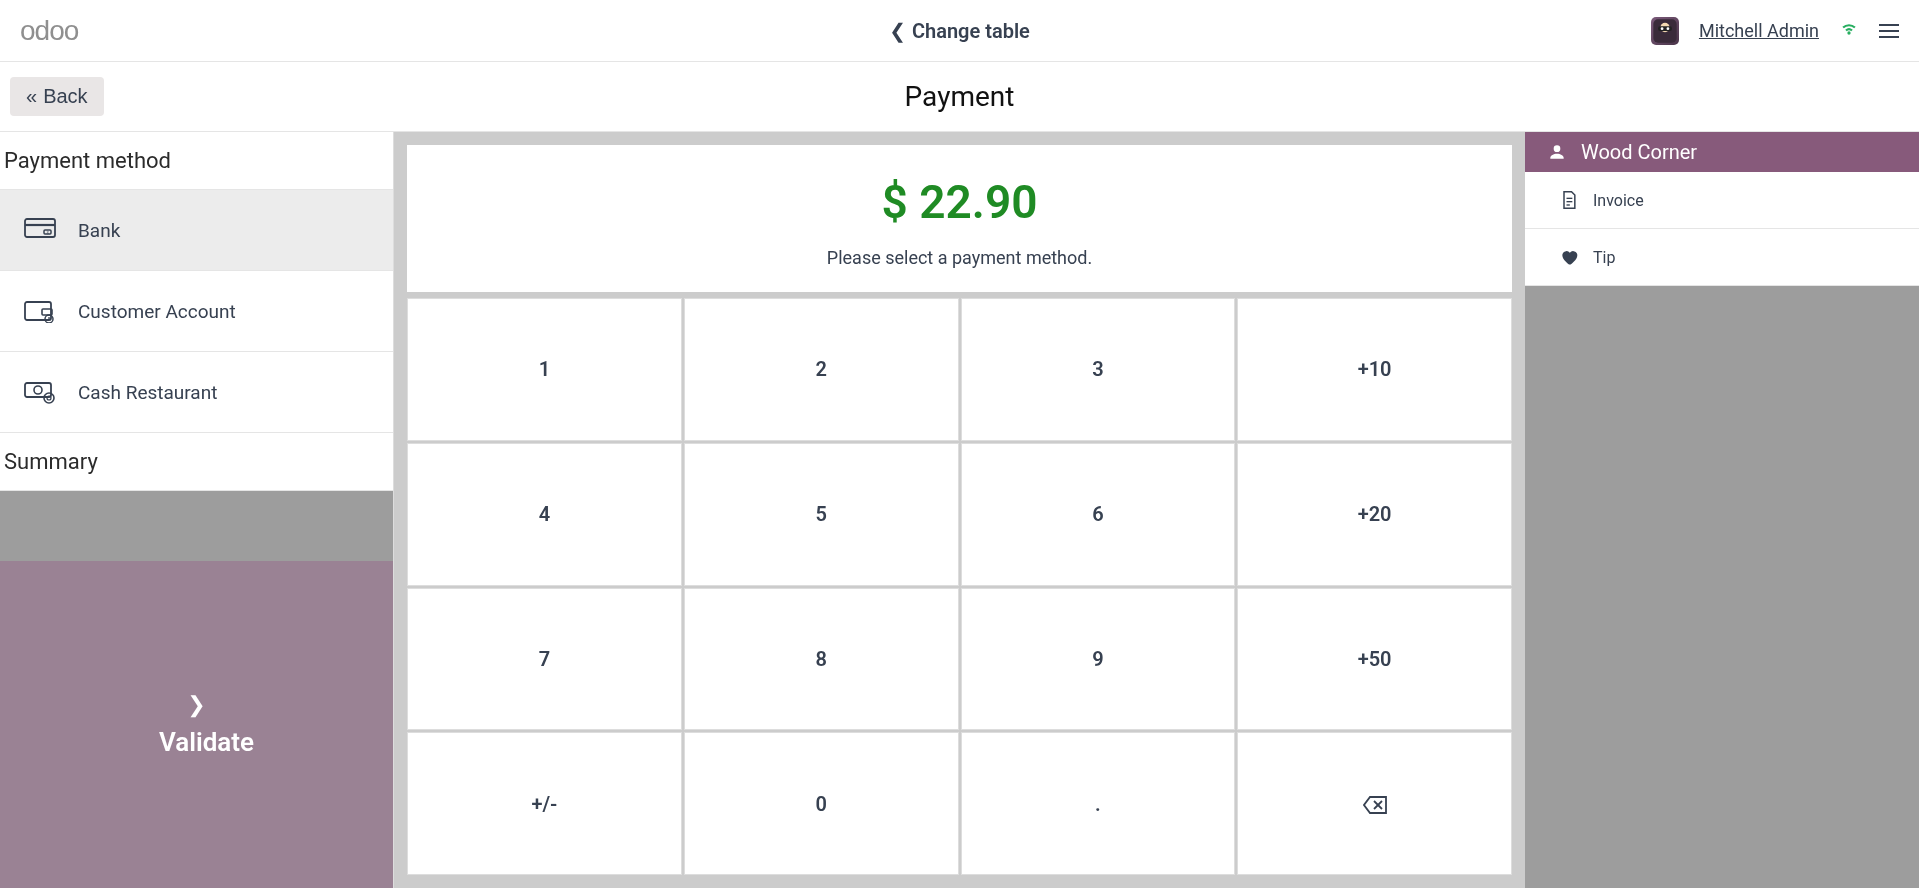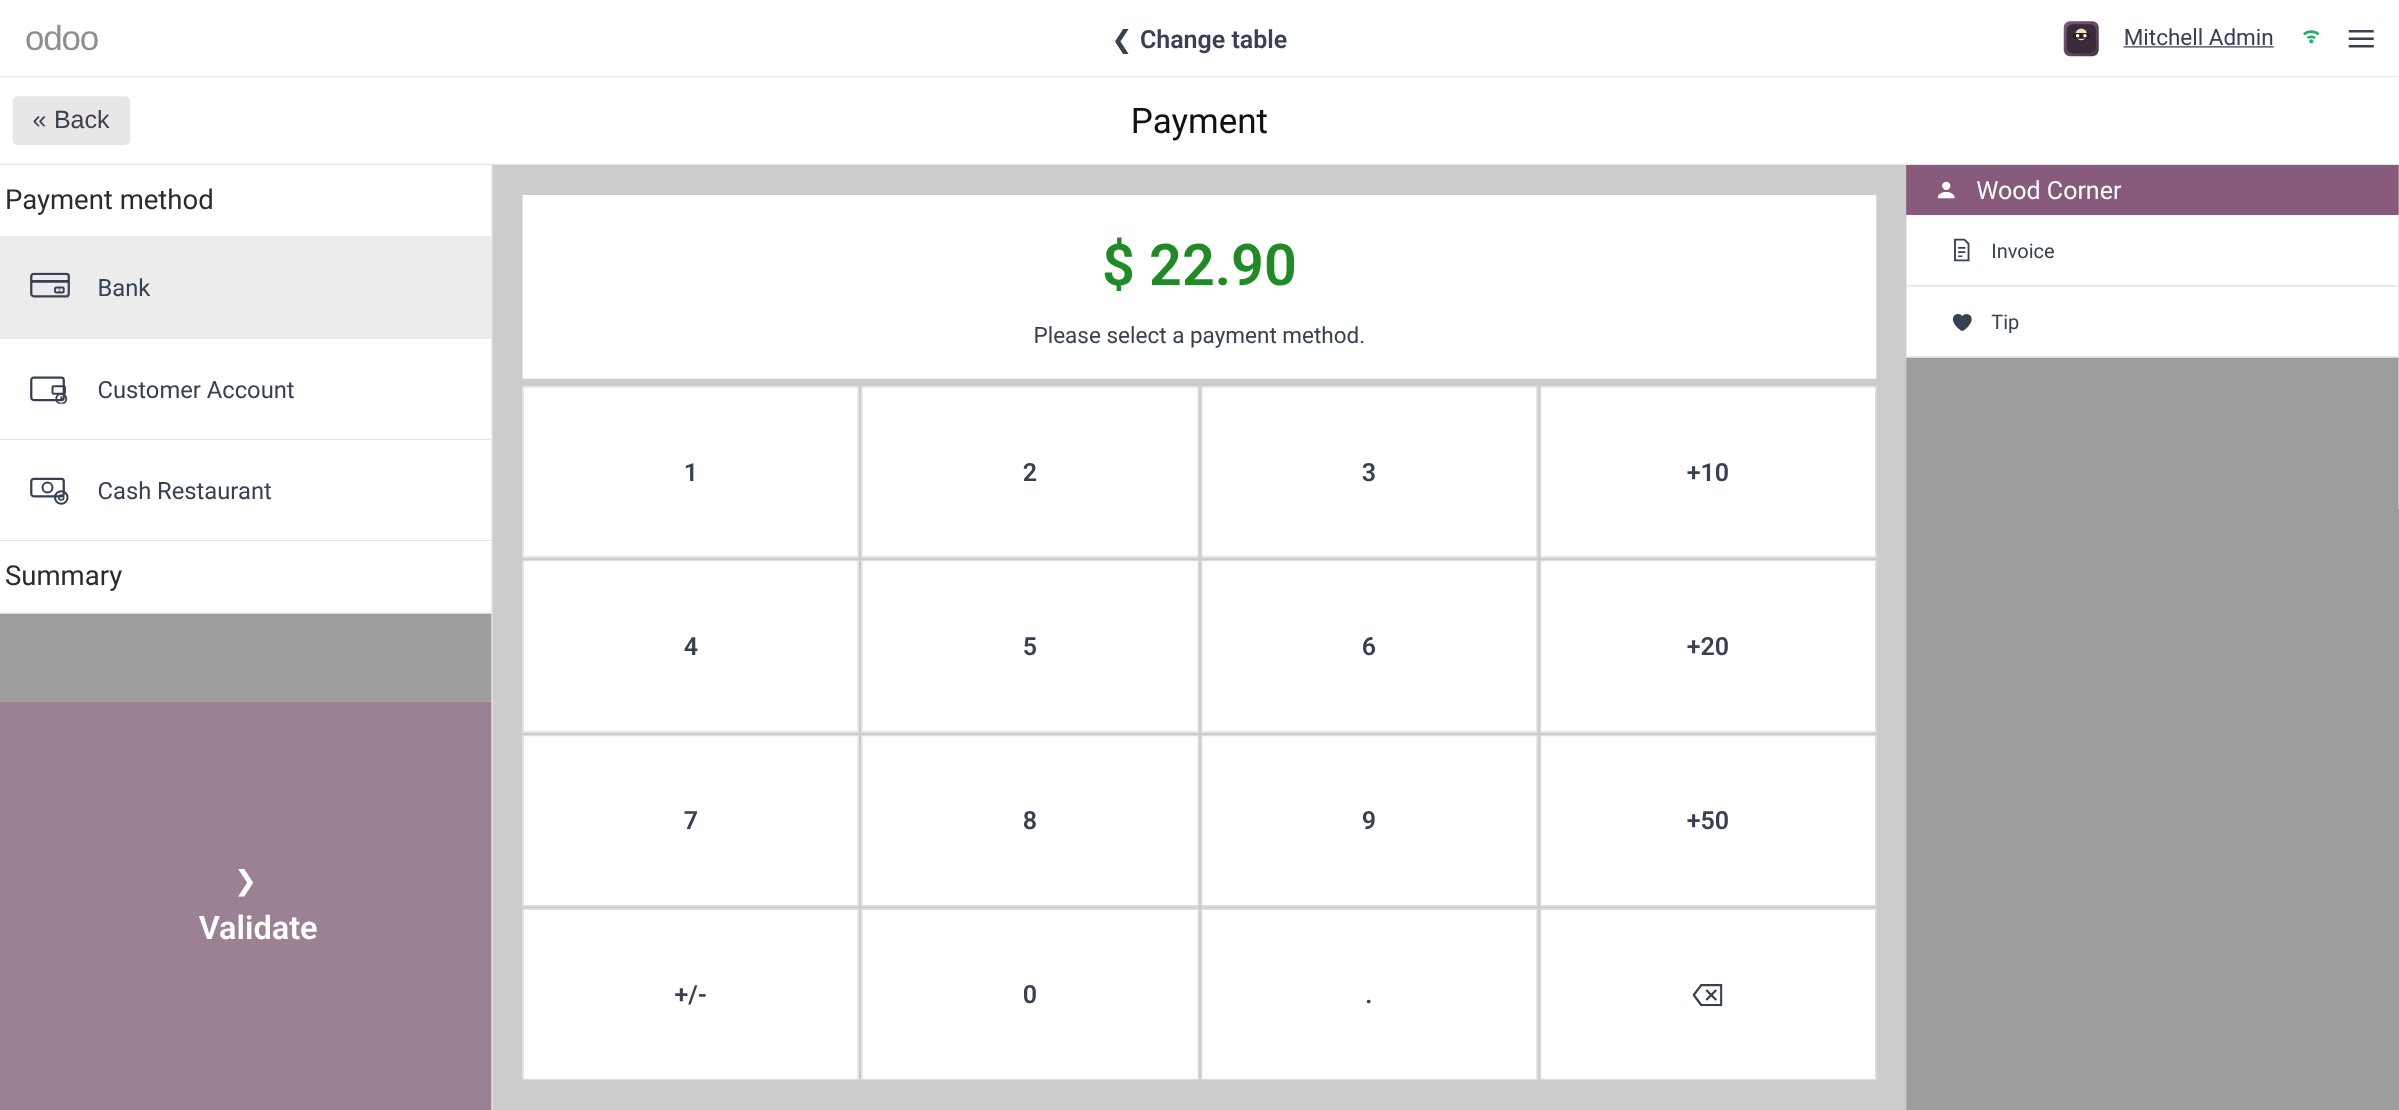--- a/index.html
+++ b/index.html
@@ -33,21 +33,21 @@
   .section-header { padding: 16px 4px; font-size: 22px; font-weight: 400; color: #2b2b2b; border-bottom: 1px solid #e5e5e5; background: #fff; }
   .method { display: flex; align-items: center; gap: 22px; padding: 28px 24px; font-size: 19px; color: #374151; border-bottom: 1px solid #e5e5e5; cursor: pointer; background: #fff; }
   .method.selected { background: #ececec; }
   .method .icon { width: 32px; height: 24px; display: flex; align-items: center; justify-content: center; color: #374151; }
   .summary-body { flex: 0 0 70px; background: #9d9d9d; }
   .validate { flex: 1; background: #9a8294; display: flex; flex-direction: column; align-items: center; justify-content: center; gap: 10px; color: #fff; cursor: pointer; }
   .validate .chev { font-size: 22px; }
   .validate .label { font-size: 26px; font-weight: 600; margin-left: 20px; }
 
   
-  .center-panel { display: flex; flex-direction: column; padding: 24px; background: #ccc; text-align: right; }
+  .center-panel { display: flex; flex-direction: column; padding: 13px; background: #ccc; text-align: right; }
   .amount-box { background: #fff; display: flex; flex-direction: column; align-items: center; justify-content: center; padding: 30px 0 24px; margin-bottom: 6px; }
   .amount { font-size: 46px; font-weight: 600; color: #1f8b24; }
   .amount-msg { margin-top: 18px; font-size: 18px; color: #374151; }
   .numpad { display: grid; grid-template-columns: repeat(4, 1fr); gap: 2px; flex: 1; }
   .numkey { background: #fff; border: 1px solid #ddd; display: flex; align-items: center; justify-content: center; font-size: 20px; font-weight: 600; color: #374151; cursor: pointer; }
 
   
   .right-panel { display: flex; flex-direction: column; background: #9d9d9d; }
   .customer-banner { background: #875a7b; color: #fff; display: flex; align-items: center; gap: 14px; padding: 8px 22px; font-size: 20px; }
   .right-action { background: #fff; border-bottom: 1px solid #e5e5e5; display: flex; align-items: center; gap: 14px; padding: 18px 34px; font-size: 16px; color: #374151; cursor: pointer; }

